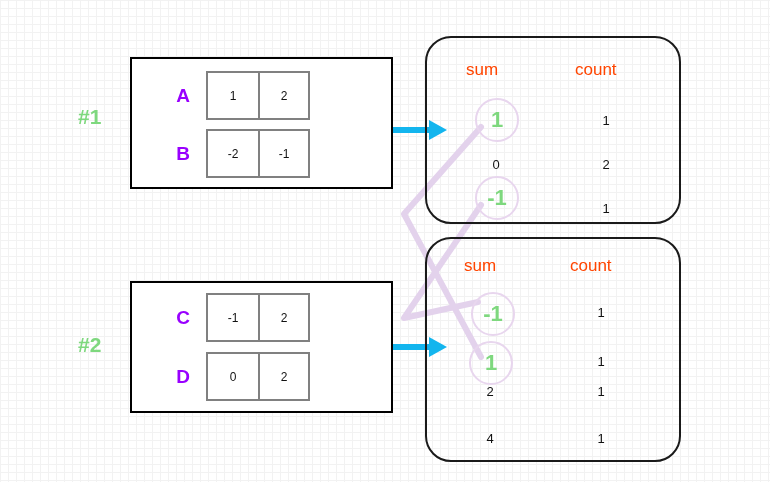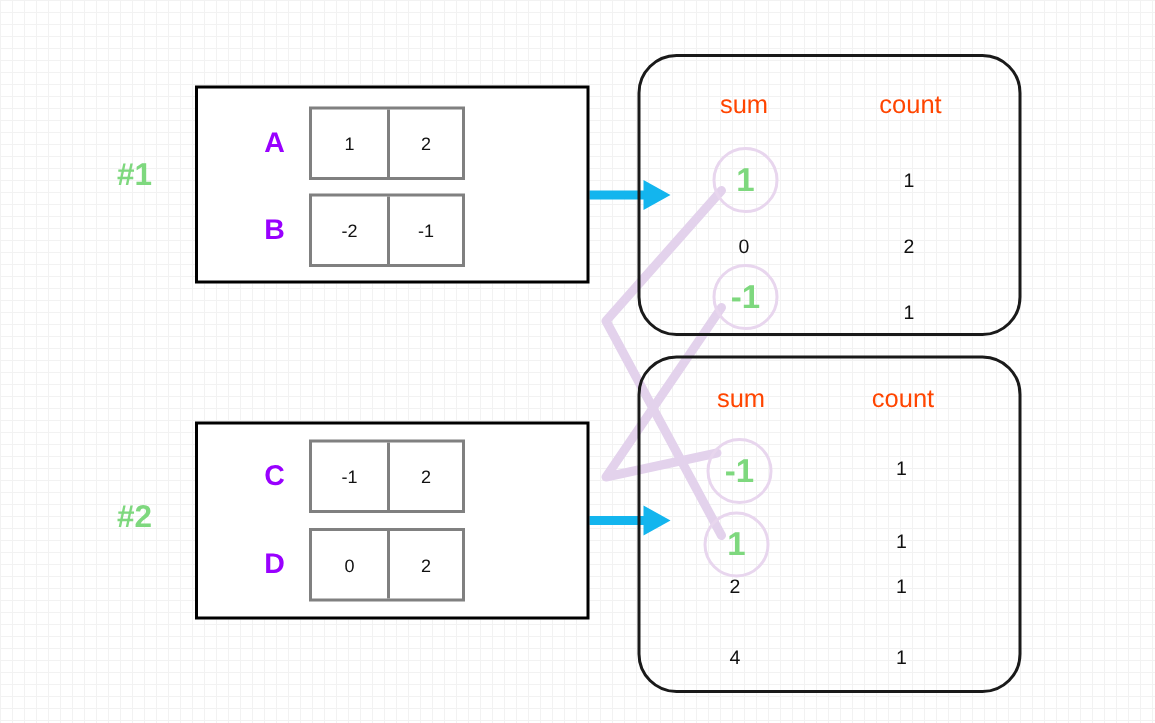--- a/index.html
+++ b/index.html
@@ -73,21 +73,20 @@
     background:transparent;
     border:2px solid #1a1a1a;
     border-radius:26px;
     box-sizing:border-box;
   }
   .panel-head{
     position:absolute;
     color:#ff4500;
     font-size:17px;
     white-space:nowrap;
-    text-align:center;
   }
   .cellnum{
     position:absolute;
     font-size:13px;
     color:#111111;
     text-align:center;
     white-space:nowrap;
     transform:translate(-50%,-50%);
   }
   .cellnum.hl{

